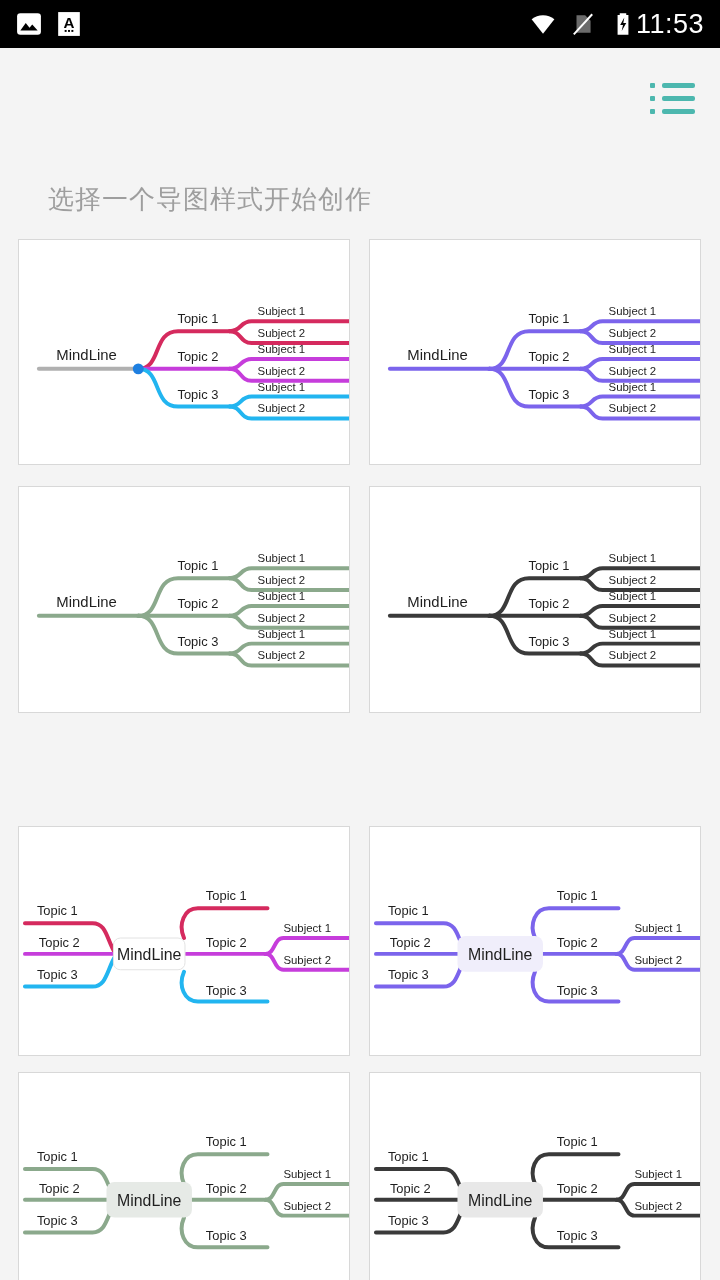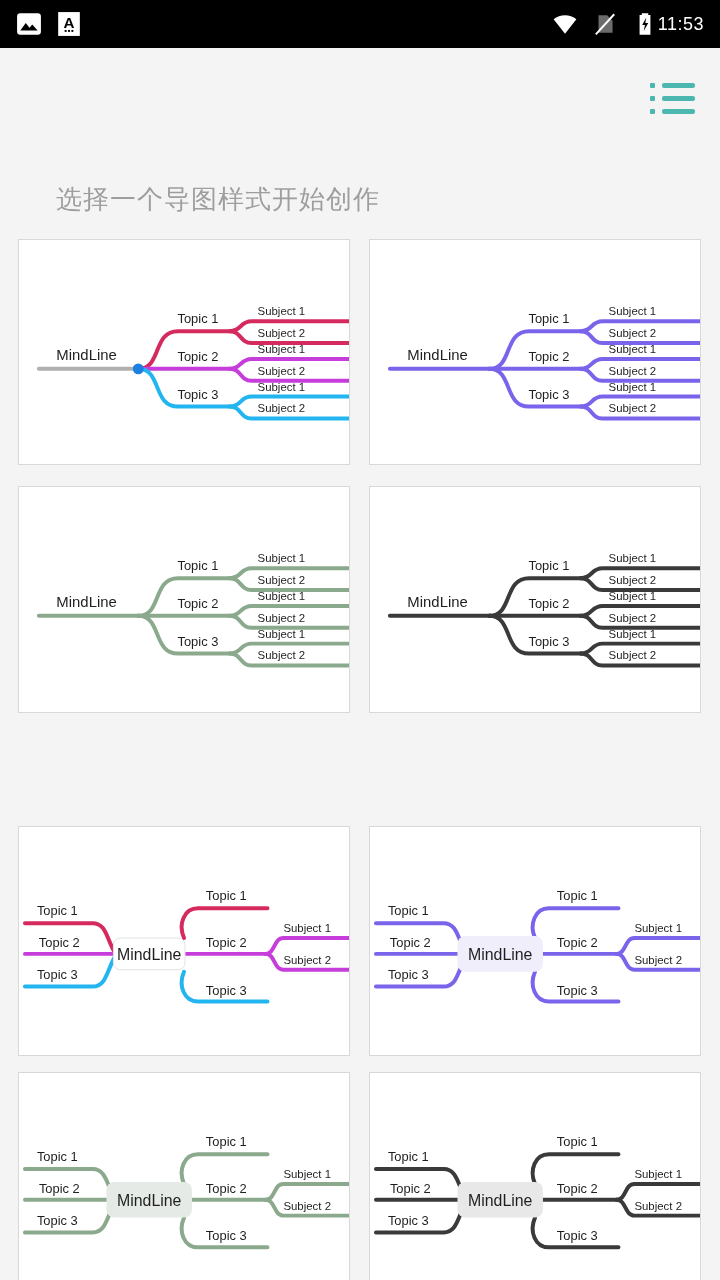--- a/index.html
+++ b/index.html
@@ -11,21 +11,21 @@
   }
 
   
   .statusbar{
     height:48px; width:720px; background:#000;
     display:flex; align-items:center; padding:0 16px;
   }
   .sb-left{ display:flex; align-items:center; gap:14px; }
   .sb-right{ margin-left:auto; display:flex; align-items:center; gap:14px; }
   .sb-clock{
-    color:#fff; font-size:18px; font-weight:500; letter-spacing:.5px;
+    color:#fff; font-size:27px; font-weight:500; letter-spacing:.5px;
     font-family:"Liberation Sans",sans-serif;
   }
   .notif-ico{ width:26px; height:26px; display:block; }
 
   
   .appbar{
     position:relative; height:100px; width:720px;
     background:#f4f4f4; display:flex; align-items:center; justify-content:center;
   }
   .app-title{
@@ -37,21 +37,20 @@
     justify-content:center; gap:8px; cursor:pointer;
   }
   .menu-row{ display:flex; align-items:center; gap:7px; }
   .menu-dot{ width:5px; height:5px; background:#4cb7ae; border-radius:1px; }
   .menu-bar{ width:33px; height:5px; background:#4cb7ae; border-radius:2px; }
 
   
   .subtitle{
     padding:34px 0 22px 48px; font-size:26px; color:#9e9e9e;
     letter-spacing:1px;
-    margin-left:8px;
   }
 
   
   .grid{ padding:0 18px; }
   .row{ display:flex; gap:19px; }
   .row.gap-tall{ margin-top:21px; }
   .row.gap-huge{ margin-top:113px; }
   .row.gap-small{ margin-top:16px; }
 
   .card{

